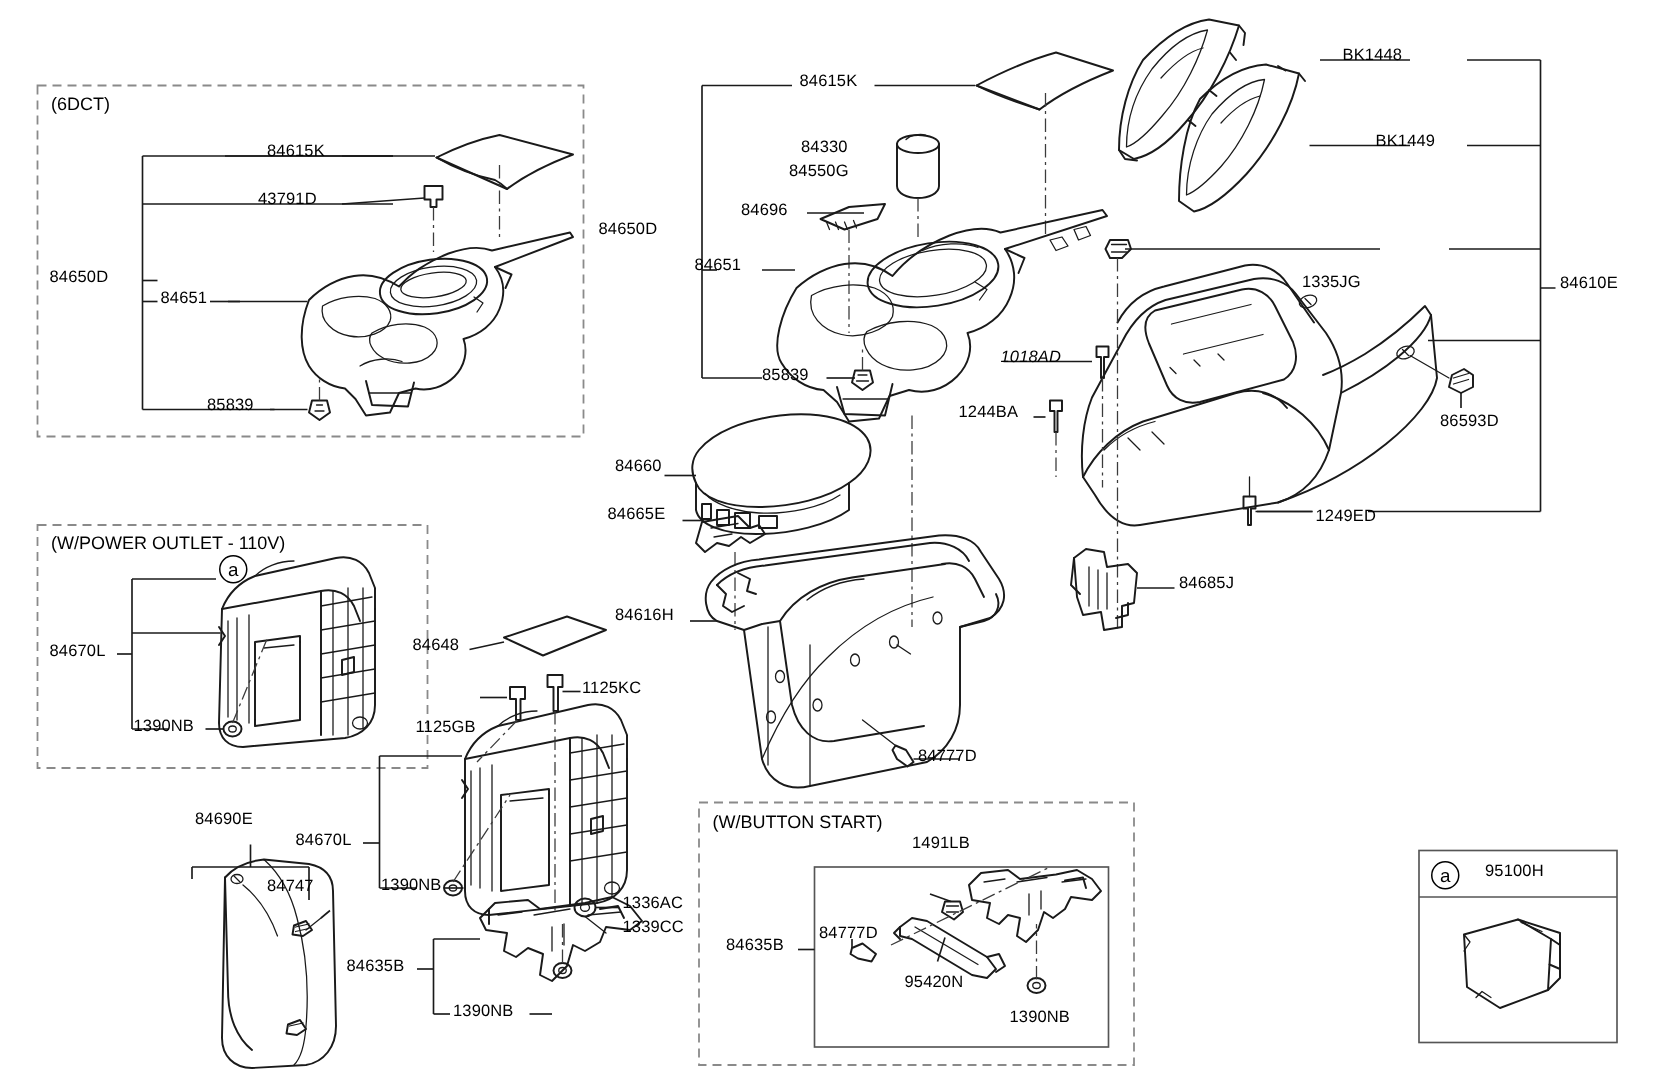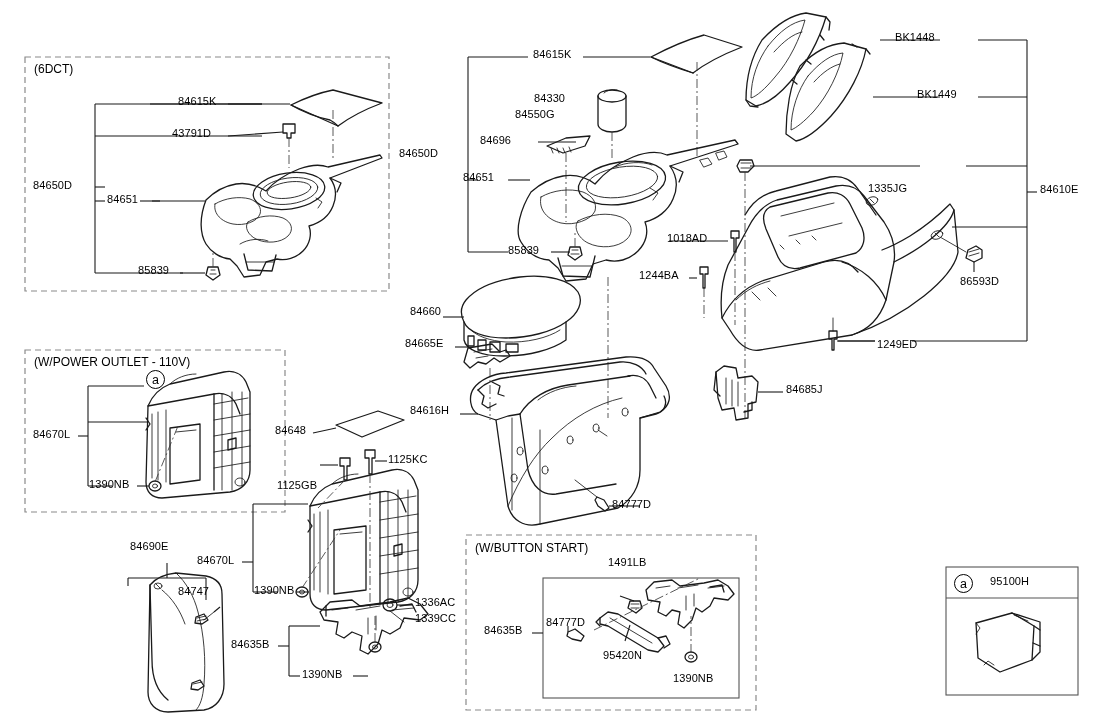--- a/index.html
+++ b/index.html
@@ -499,31 +499,31 @@
 
 <div class="boxtitle" style="left:34px;top:62px;">(6DCT)</div>
 <div class="lbl" style="left:178px;top:96px;">84615K</div>
 <div class="lbl" style="left:172px;top:128px;">43791D</div>
 <div class="lbl" style="left:33px;top:180px;">84650D</div>
 <div class="lbl" style="left:107px;top:194px;">84651</div>
 <div class="lbl" style="left:138px;top:265px;">85839</div>
 
 <div class="lbl" style="left:533px;top:49px;">84615K</div>
 <div class="lbl" style="left:534px;top:93px;">84330</div>
-<div class="lbl" style="left:515px;top:109px;">84550G</div>
-<div class="lbl" style="left:480px;top:135px;text-align:right;">84696</div>
+<div class="lbl" style="left:526px;top:109px;">84550G</div>
+<div class="lbl" style="left:494px;top:135px;text-align:right;">84696</div>
 <div class="lbl" style="left:399px;top:148px;">84650D</div>
 <div class="lbl" style="left:463px;top:172px;">84651</div>
 <div class="lbl" style="left:508px;top:245px;">85839</div>
 
 <div class="lbl" style="left:895px;top:32px;">BK1448</div>
 <div class="lbl" style="left:917px;top:89px;">BK1449</div>
 <div class="lbl" style="left:868px;top:158px;margin-top:25px;">1335JG</div>
 <div class="lbl" style="left:1040px;top:184px;">84610E</div>
-<div class="lbl" style="left:667px;top:233px;">1018AD</div>
+<div class="lbl" style="left:667px;top:233px;font-style:italic;">1018AD</div>
 <div class="lbl" style="left:639px;top:270px;">1244BA</div>
 <div class="lbl" style="left:960px;top:276px;">86593D</div>
 <div class="lbl" style="left:877px;top:339px;">1249ED</div>
 <div class="lbl" style="left:786px;top:384px;">84685J</div>
 
 <div class="lbl" style="left:410px;top:306px;text-align:center;">84660</div>
 <div class="lbl" style="left:405px;top:338px;">84665E</div>
 <div class="lbl" style="left:410px;top:405px;">84616H</div>
 <div class="lbl" style="left:275px;top:425px;">84648</div>
 <div class="lbl" style="left:277px;top:463px;margin-top:17px;">1125GB</div>

